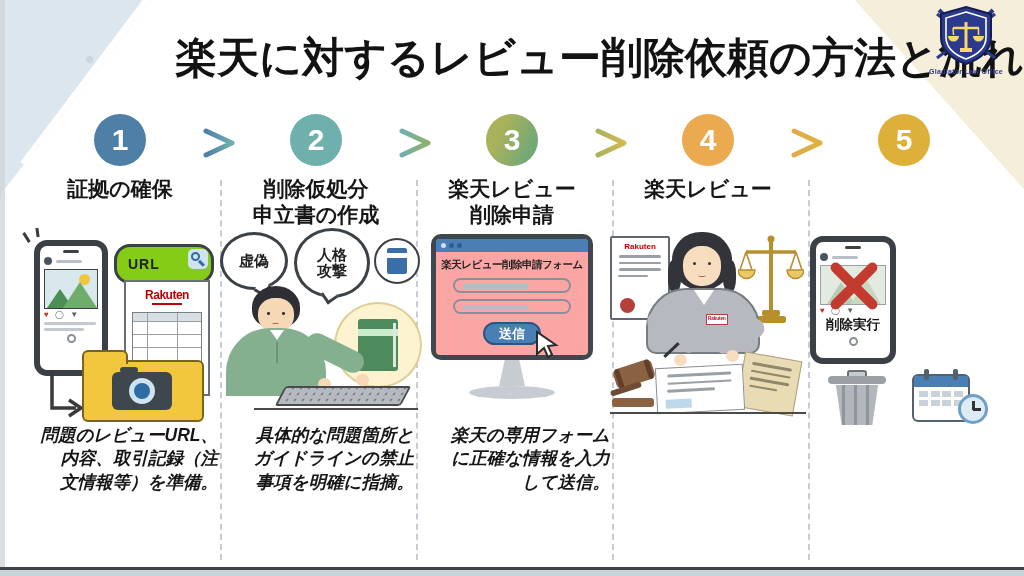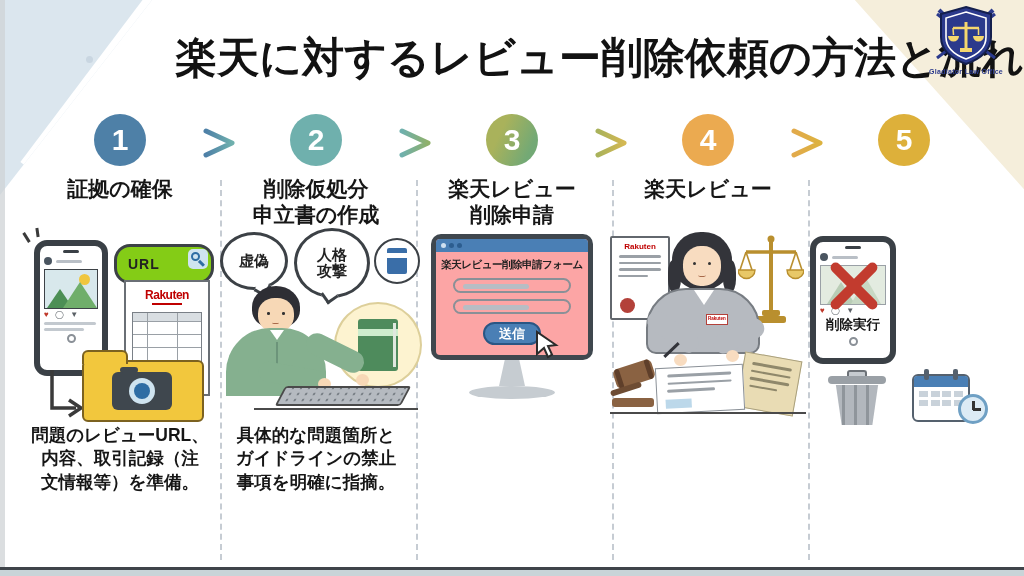--- a/index.html
+++ b/index.html
@@ -30,22 +30,22 @@
   .col { position:absolute; top:112px; width:196px; height:454px; }
   .circle { width:52px; height:52px; margin:2px auto 0; border-radius:50%;
     display:flex; align-items:center; justify-content:center;
     color:#fff; font-size:30px; font-weight:800; }
   .c1 { background:#4e80a7; } .c2 { background:#6fb0ad; }
   .c3 { background:linear-gradient(115deg,#a9b25b 30%,#73a975 80%); }
   .c4 { background:#ebaa50; } .c5 { background:#ddb03a; }
   .step-label { position:absolute; top:64px; left:0; width:196px; text-align:center;
     font-size:21px; font-weight:800; color:#161616; line-height:1.22; white-space:pre-line; }
   .illus { position:absolute; top:116px; left:0; width:196px; height:192px; }
-  .desc { position:absolute; top:312px; left:0px; width:196px; text-align:center;
-    font-size:17.5px; font-weight:700; color:#161616; line-height:1.33; white-space:pre-line; }
+  .desc { position:absolute; top:312px; left:0px; width:196px; text-align:right;
+    font-size:17.5px; font-weight:700; color:#161616; line-height:1.33; white-space:pre-line;font-style:italic; }
   .divider { position:absolute; top:180px; height:380px; width:0;
     border-left:2px dashed #c6ccd3; }
   .arrow { position:absolute; top:128px; width:104px; height:30px; }
 
   
   .abs { position:absolute; }
   .bar { background:#b9bfc6; border-radius:2px; }
   .bubble { position:absolute; background:#fff; border:3px solid #3c4146; border-radius:50%;
     display:flex; align-items:center; justify-content:center; text-align:center;
     font-weight:800; color:#222; }
@@ -277,20 +277,23 @@
             <span>送信</span>
             <svg class="abs" style="left:50px;top:6px;" width="26" height="30" viewBox="0 0 26 30">
               <polygon points="2,2 2,24 9,18 13,27 17,24.5 13,16 21,15" fill="#fff" stroke="#2b2b2b" stroke-width="2"></polygon>
             </svg>
           </div>
         </div>
       </div>
       <div style="width:26px;height:26px;margin:132px auto 0;background:#c6ccd1;clip-path:polygon(22% 0,78% 0,100% 100%,0 100%);"></div>
       <div style="width:86px;height:13px;margin:0 auto;background:#c6ccd1;border-radius:50%;"></div>
     </div>
+    <div class="desc">楽天の専用フォーム
+に正確な情報を入力
+して送信。</div>
   </div>
 
   <div class="col" style="left:610px;">
     <div class="circle c4">4</div>
     <div class="step-label">楽天レビュー</div>
     <div class="illus">
       <div class="abs" style="left:0px;top:8px;width:60px;height:84px;background:#fff;border:2px solid #62676d;border-radius:2px;">
         <div style="text-align:center;margin-top:4px;font-size:8px;font-weight:800;color:#bf0000;">Rakuten</div>
         <div class="paper-line" style="width:42px;margin:4px auto 0;"></div>
         <div class="paper-line" style="width:42px;margin:4px auto 0;"></div>

